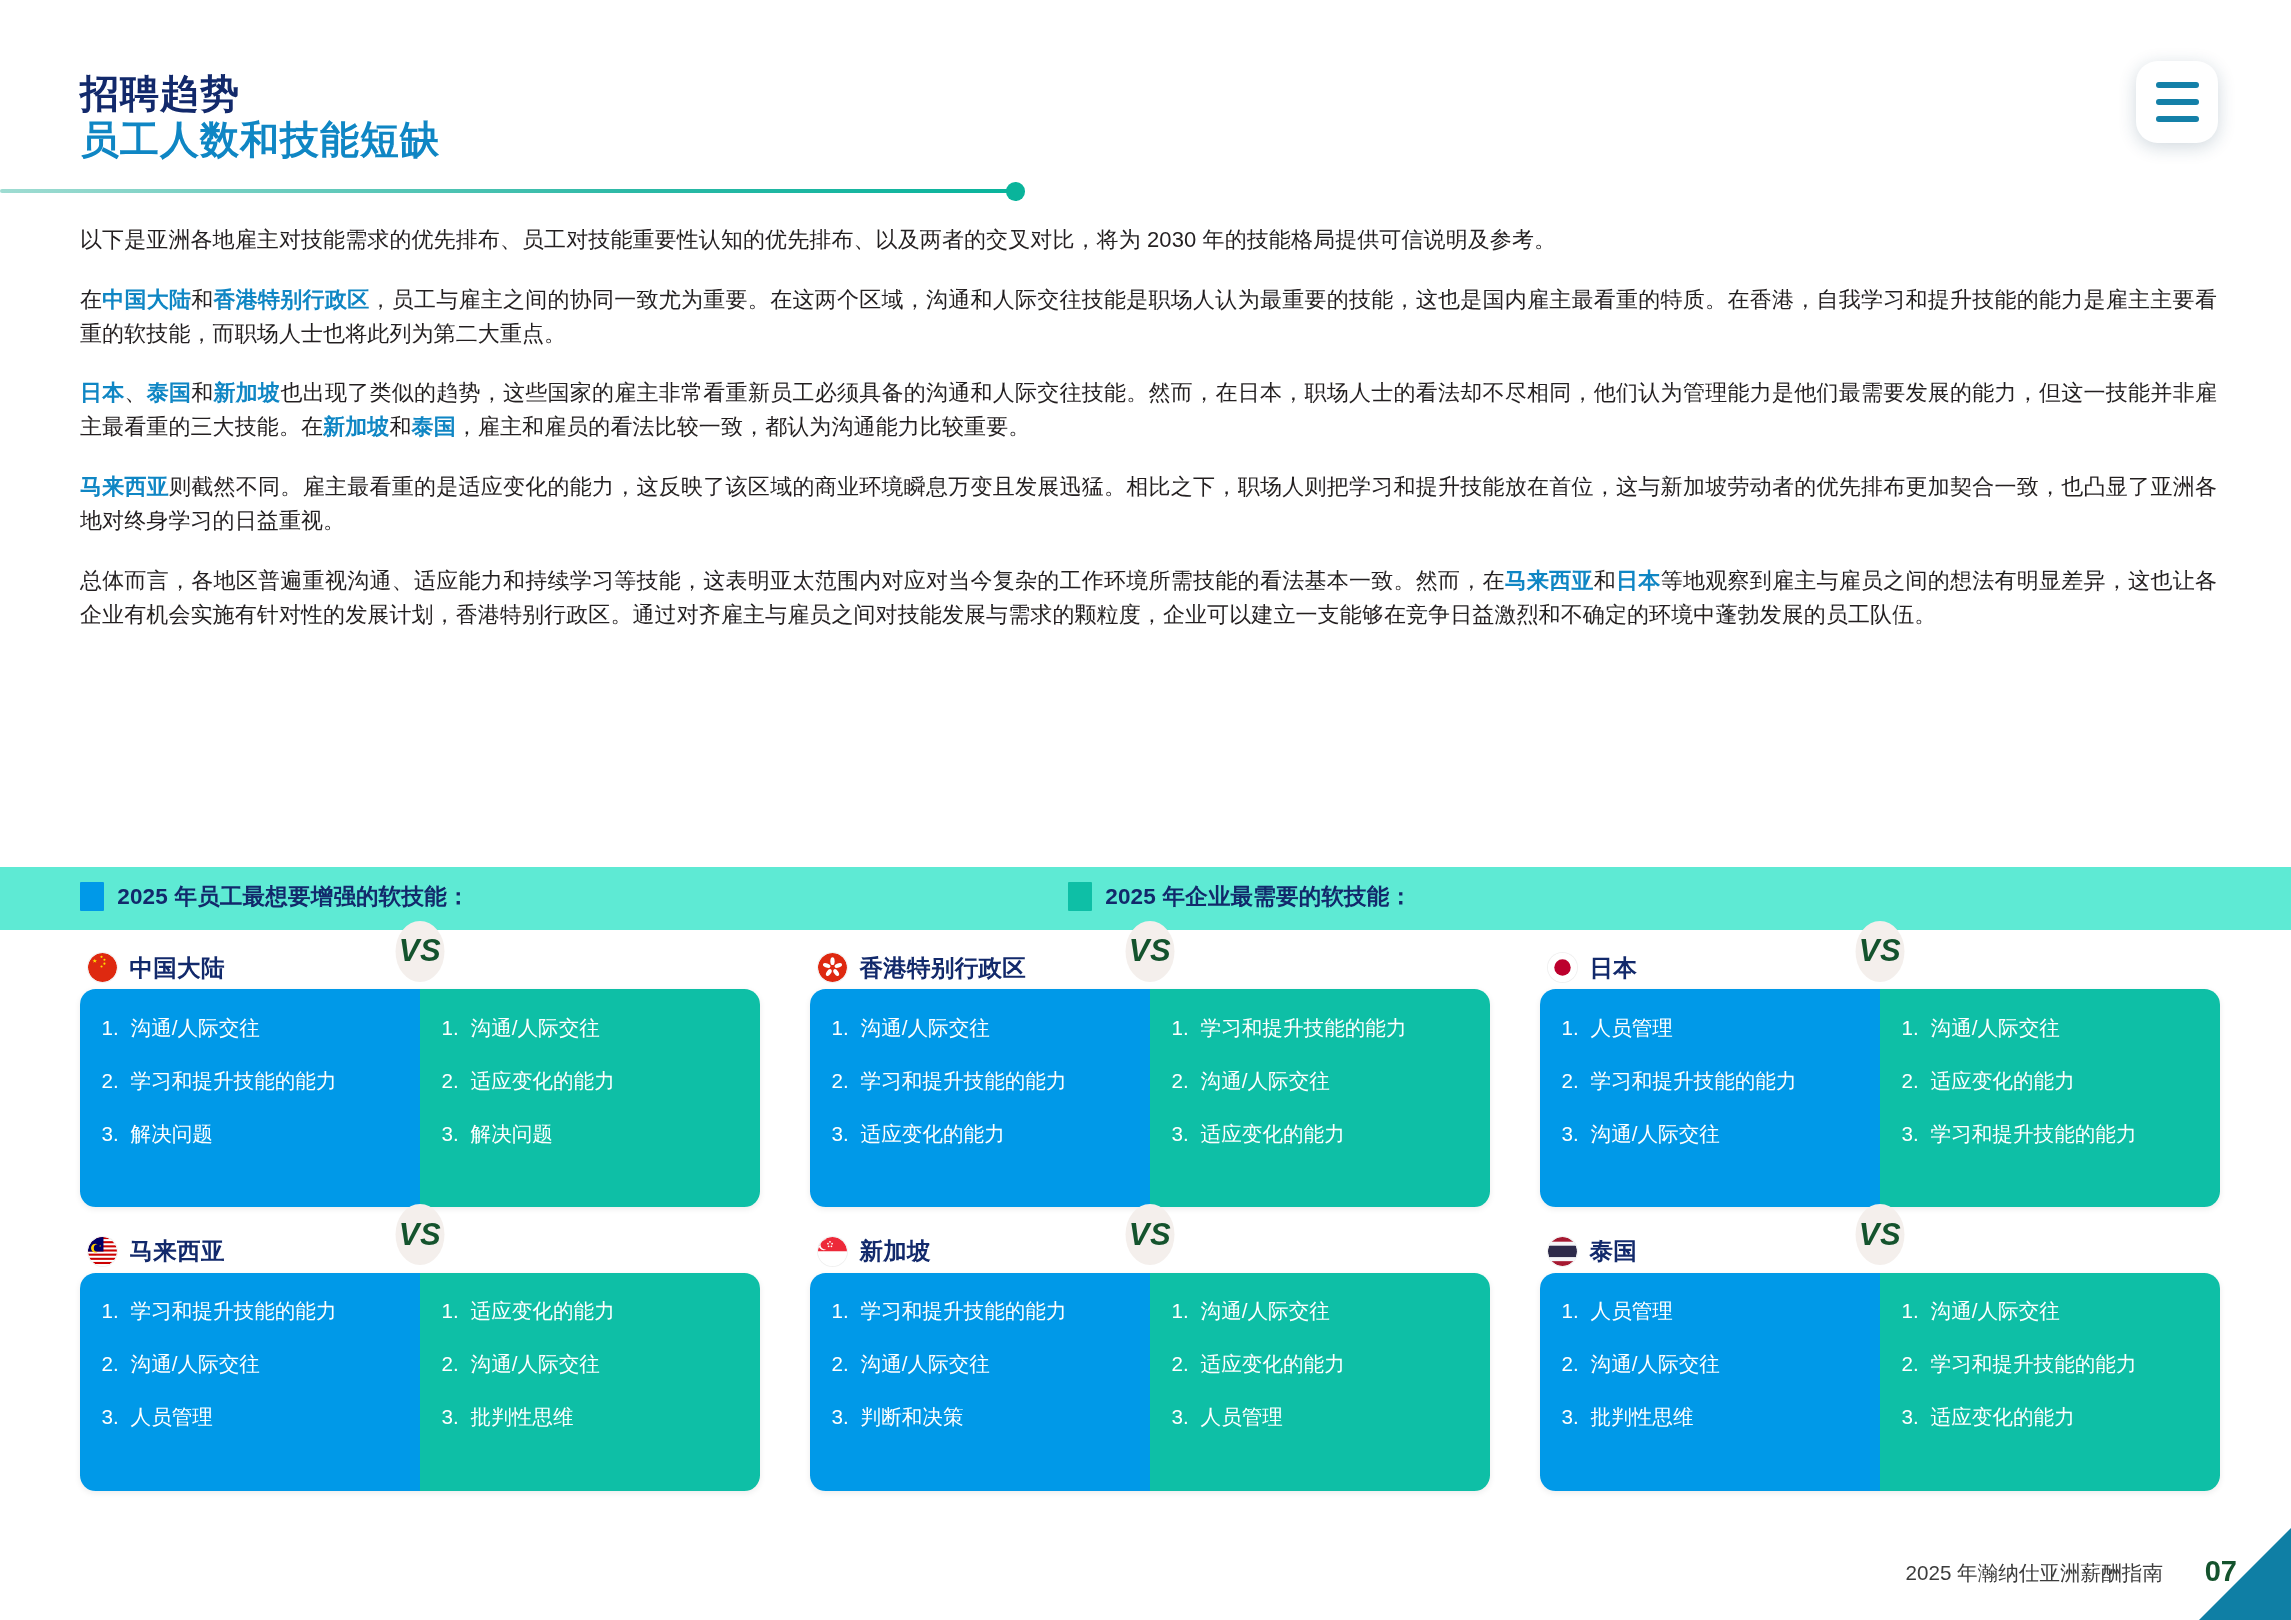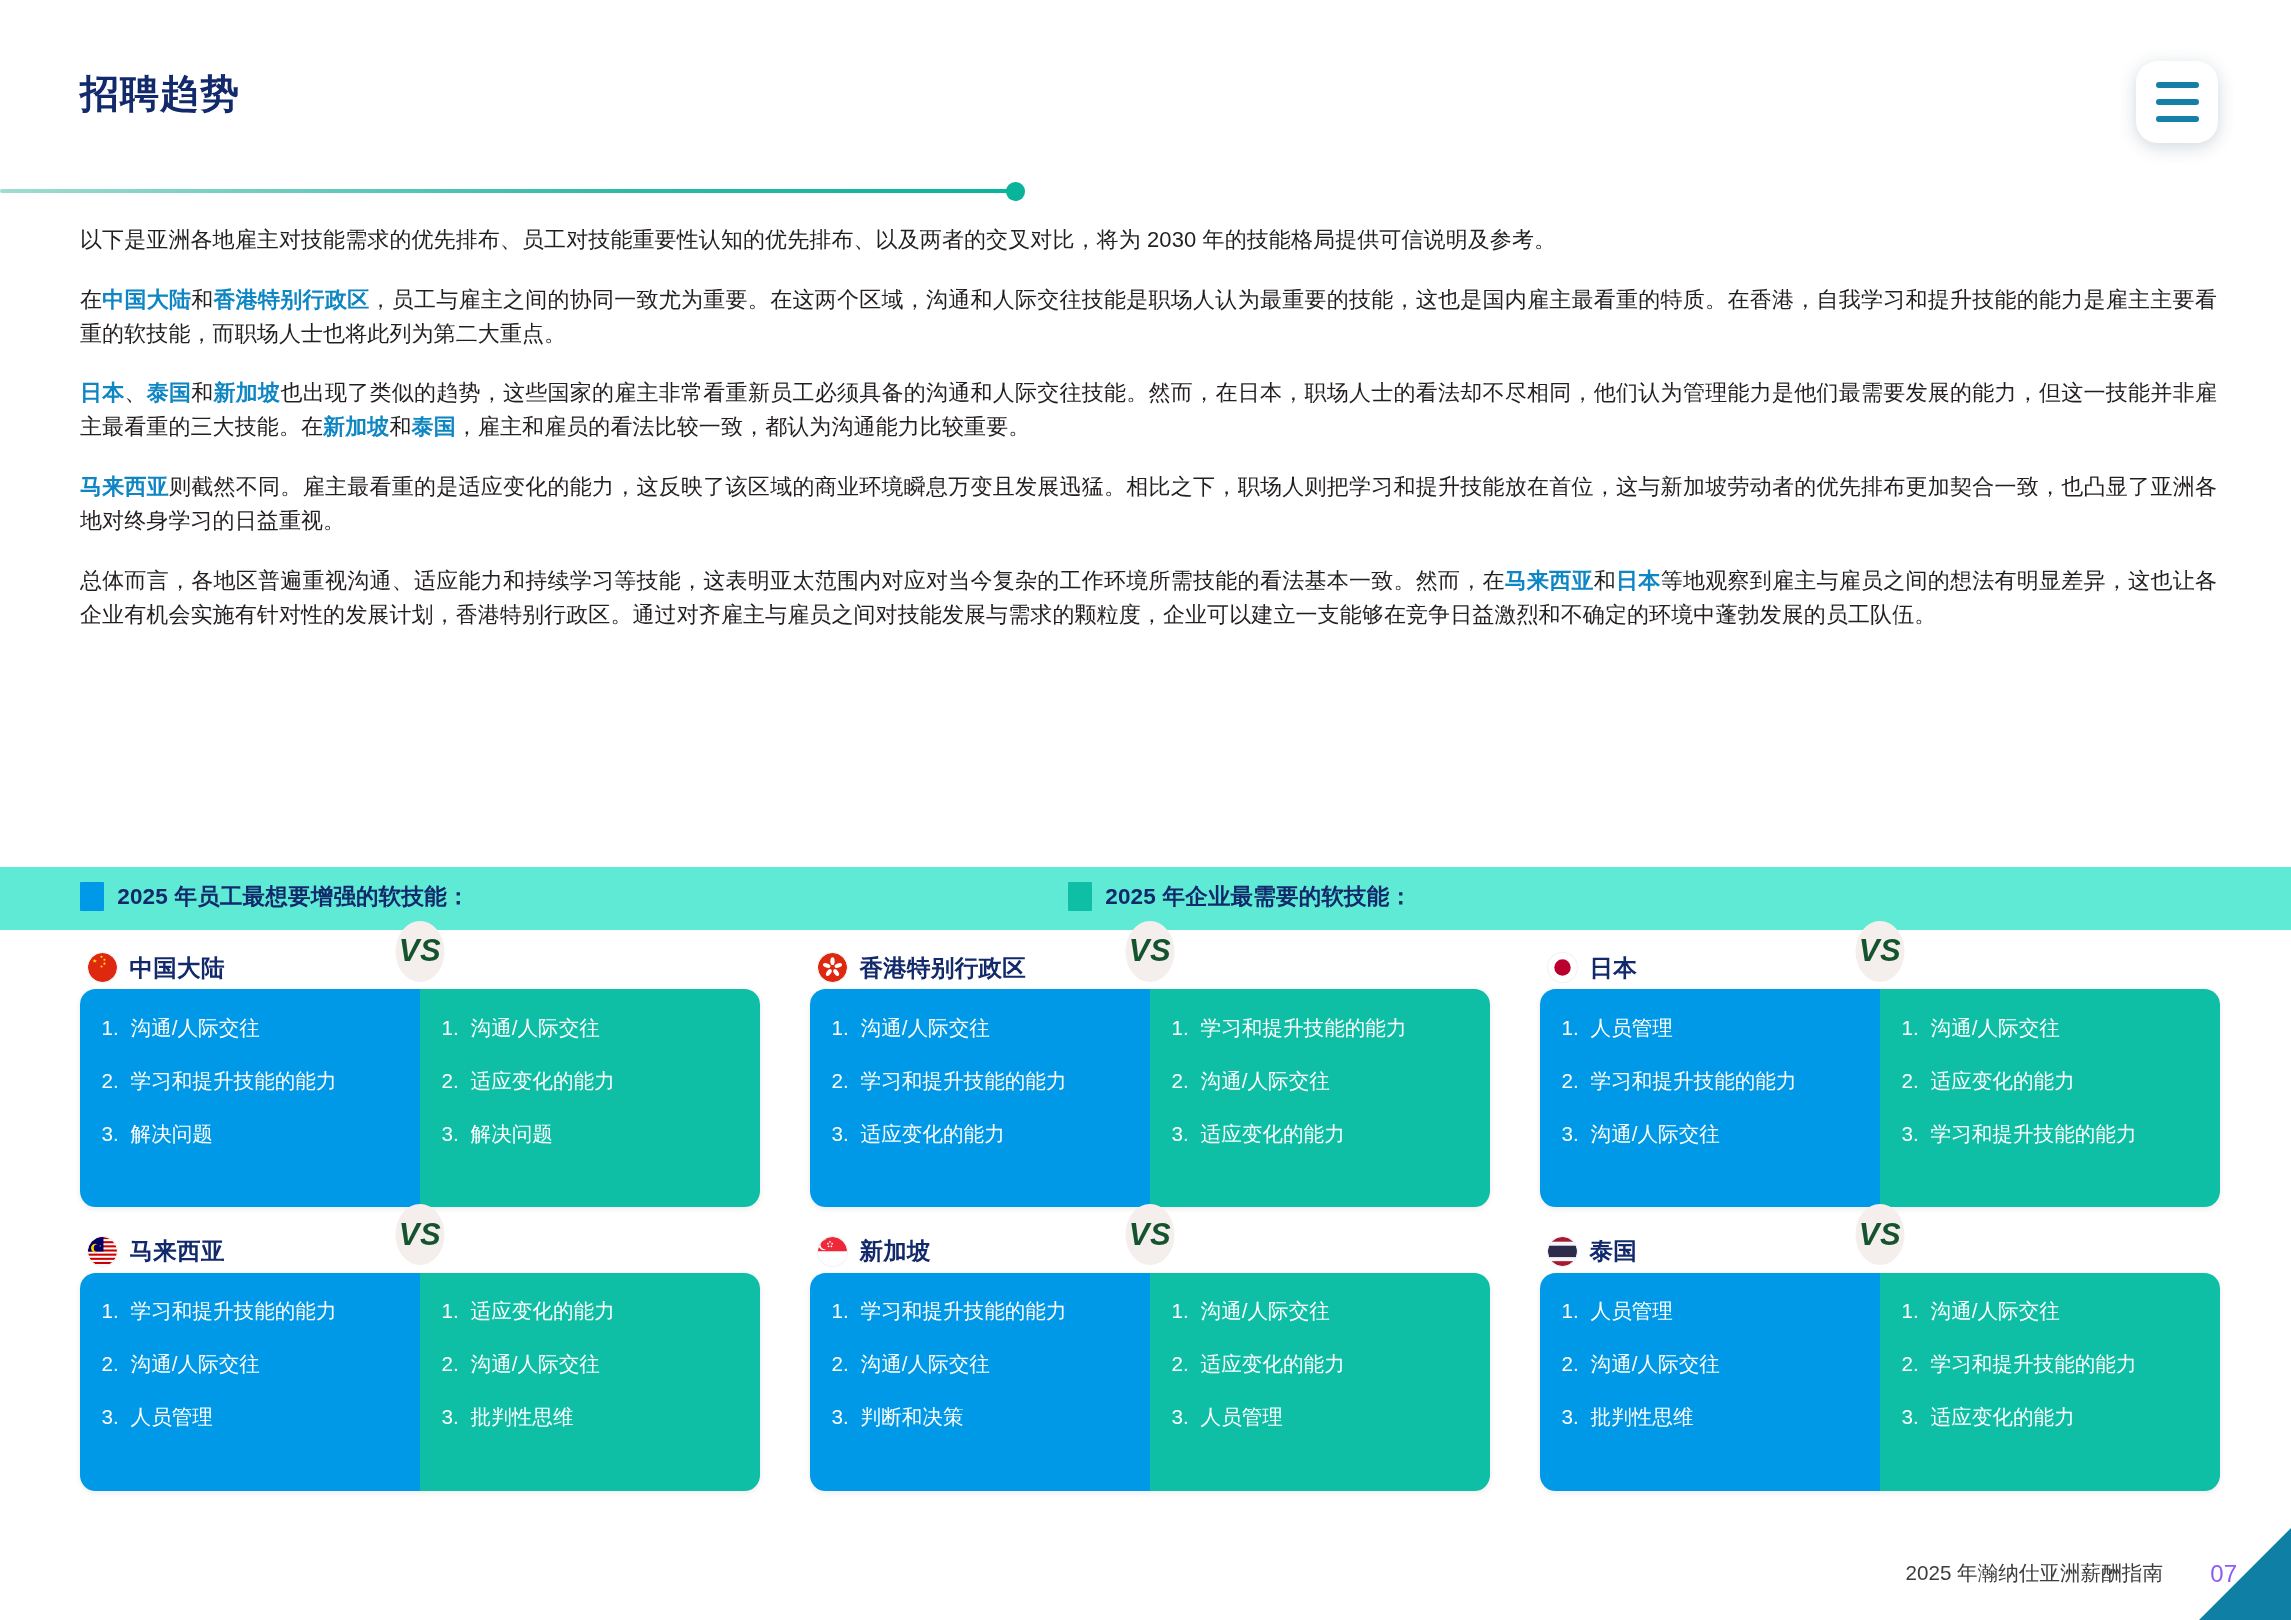--- a/index.html
+++ b/index.html
@@ -97,33 +97,34 @@
     display:flex;align-items:center;justify-content:center;
     font-size:31px;font-weight:bold;color:#14532d;letter-spacing:0.5px;z-index:5;font-style:italic;
   }
 
   
   .footer{position:absolute;left:0;bottom:0;width:2292px;height:90px;}
   .footer-text{
     position:absolute;right:129px;bottom:33px;font-size:20.6px;color:#3c3c3c;white-space:nowrap;
   }
   .footer-page{
-    position:absolute;right:55px;bottom:32px;font-size:24px;font-weight:normal;color:#8b5cf6;
+    position:absolute;right:55px;bottom:32px;font-size:29px;font-weight:bold;color:#14532d;
   }
   .corner-triangle{
     position:absolute;right:0;bottom:0;width:0;height:0;
     border-left:93px solid transparent;border-bottom:93px solid #0f7fa5;
   }
 </style>
 </head>
 <body>
 
 <div class="page-header">
   <div class="title-block">
     <div class="title-line1">招聘趋势</div>
+    <div class="title-line2">员工人数和技能短缺</div>
   </div>
   <div class="header-rule"></div>
   <div class="header-rule-dot"></div>
 
   <button class="menu-button">
     <span class="bar"></span>
     <span class="bar"></span>
     <span class="bar"></span>
   </button>
 </div>

